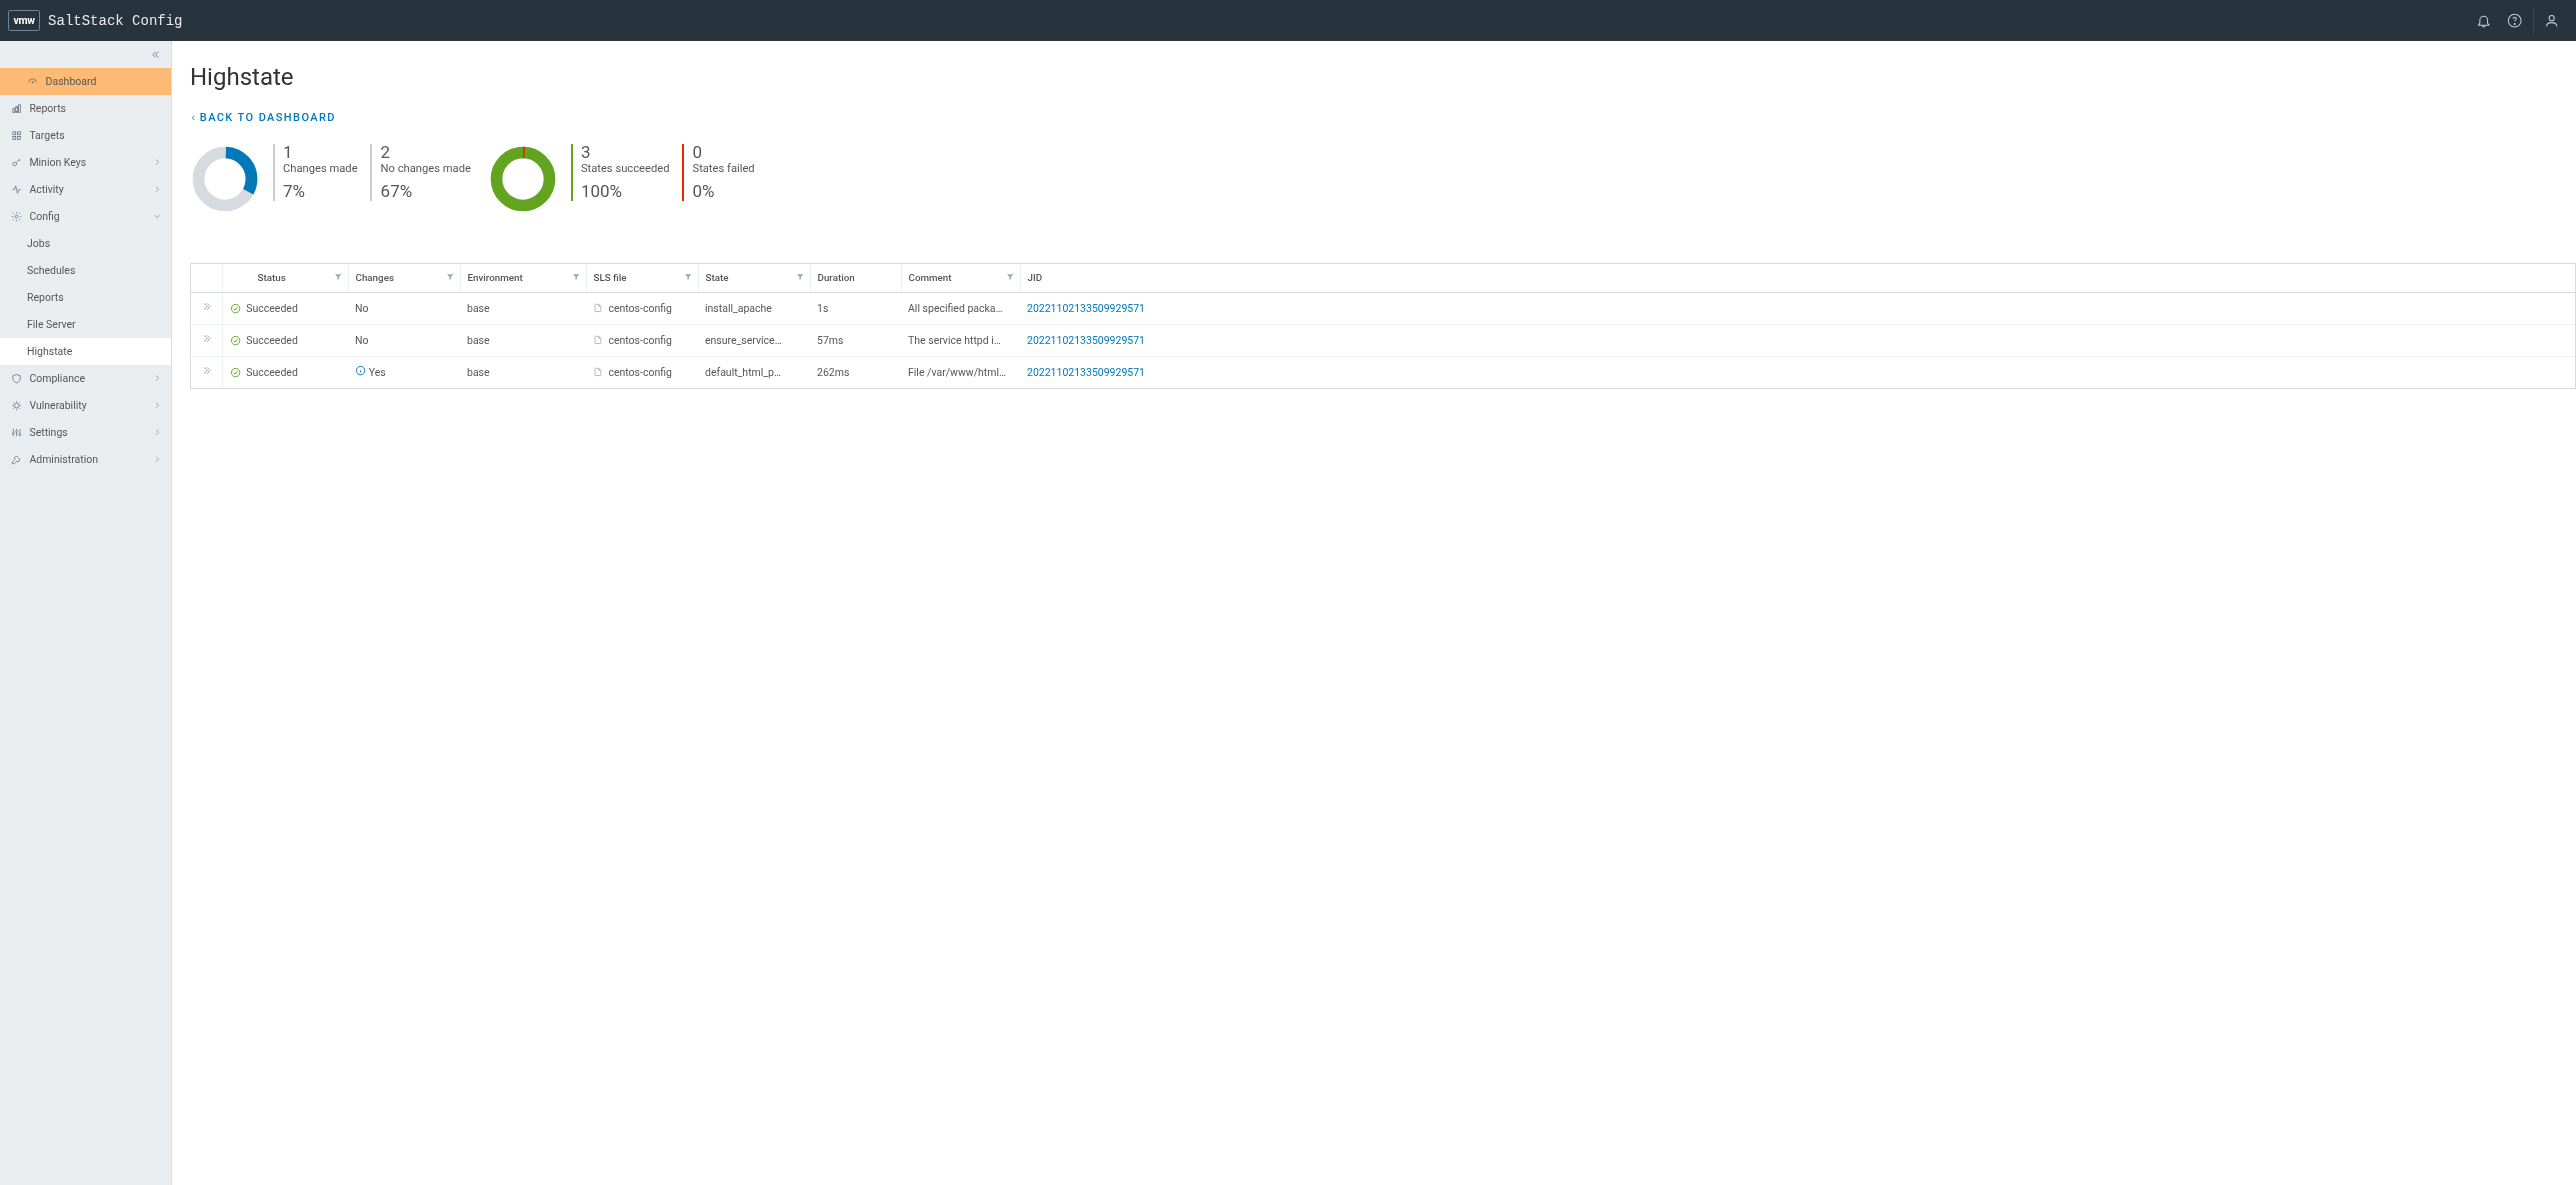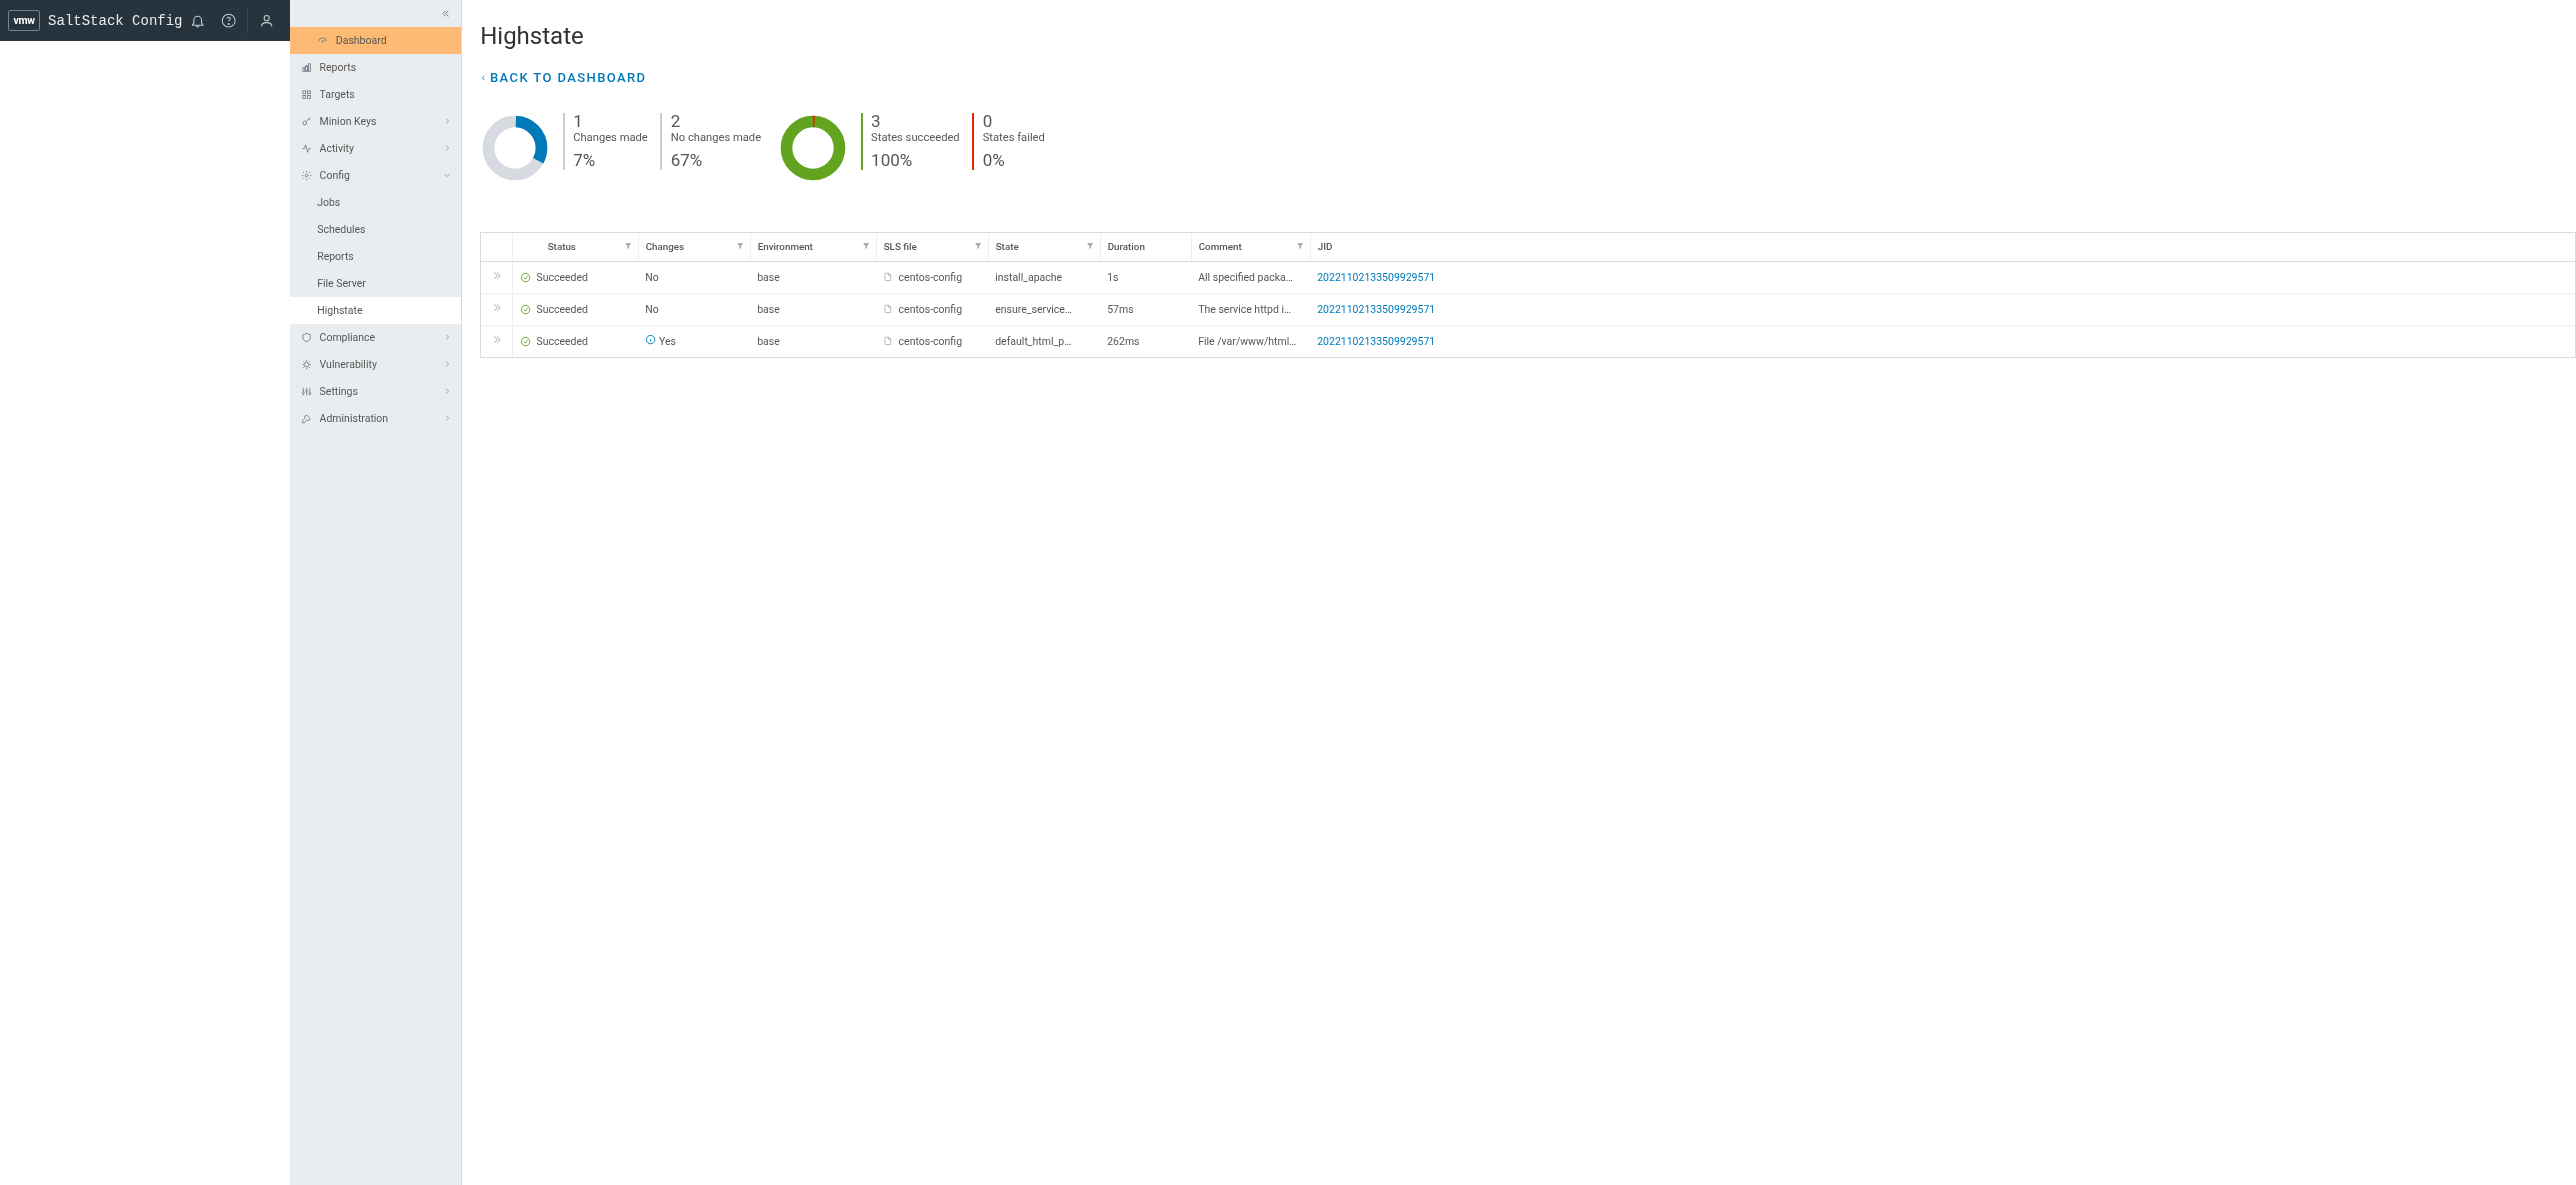--- a/index.html
+++ b/index.html
@@ -9,21 +9,21 @@
   }
   body {
     font-family: -apple-system, BlinkMacSystemFont, "Segoe UI", Roboto, "Helvetica Neue", Arial, sans-serif;
     font-size: 9.8px;
     color: #565656;
     background: #fff;
     overflow: hidden;
   }
   .app {
     display: flex;
-    flex-direction: row;
+    flex-direction: column;
     height: 100vh;
     width: 100vw;
   }
   
   .topbar {
     background: #28343d;
     height: 41px;
     display: flex;
     align-items: center;
     padding: 0 8.4px;
@@ -132,25 +132,25 @@
     font-size: 24px;
     font-weight: 400;
     color: #333;
     margin-bottom: 19.6px;
   }
   .backlink {
     display: inline-flex;
     align-items: center;
     gap: 2.8px;
     color: #0079b8;
-    font-size: 13px;
+    font-size: 11px;
     letter-spacing: 1.4px;
     font-weight: 500;
     cursor: pointer;
-    margin-bottom: 28px;
+    margin-bottom: 20px;
   }
   h2.subtitle {
     font-size: 18px;
     font-weight: 400;
     color: #565656;
     margin-bottom: 21px;
   }
   
   .stats {
     display: flex;

